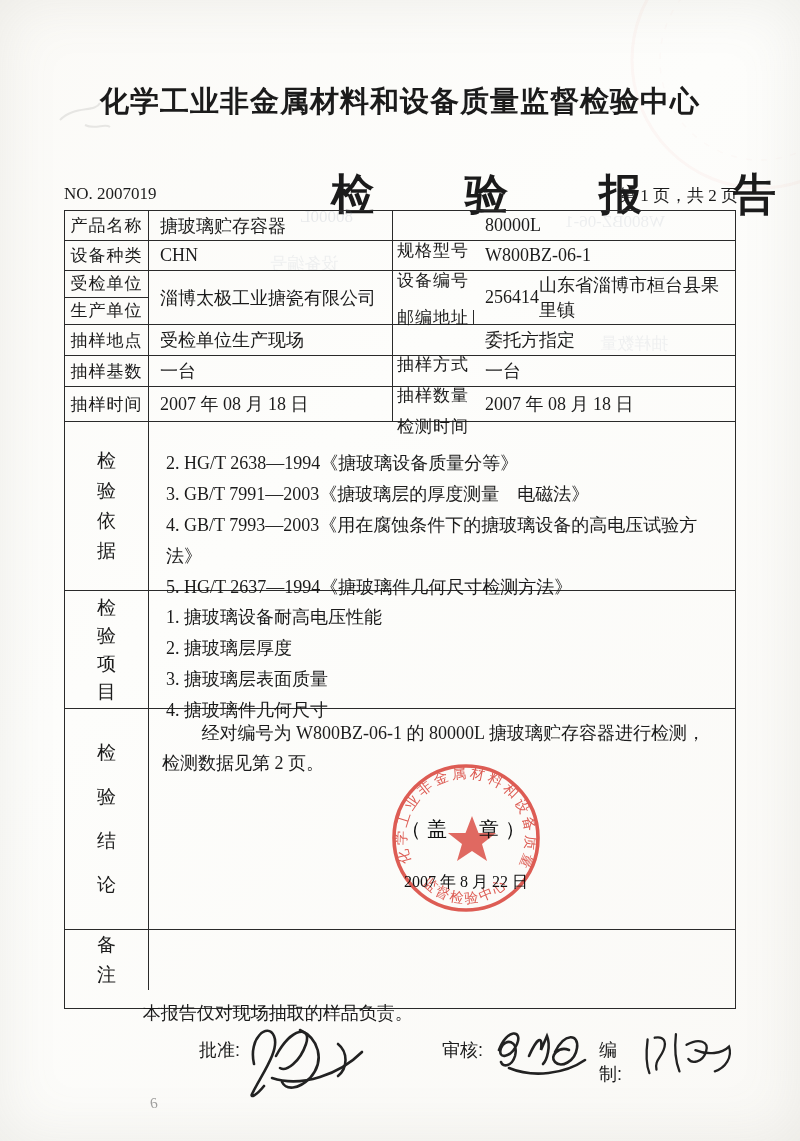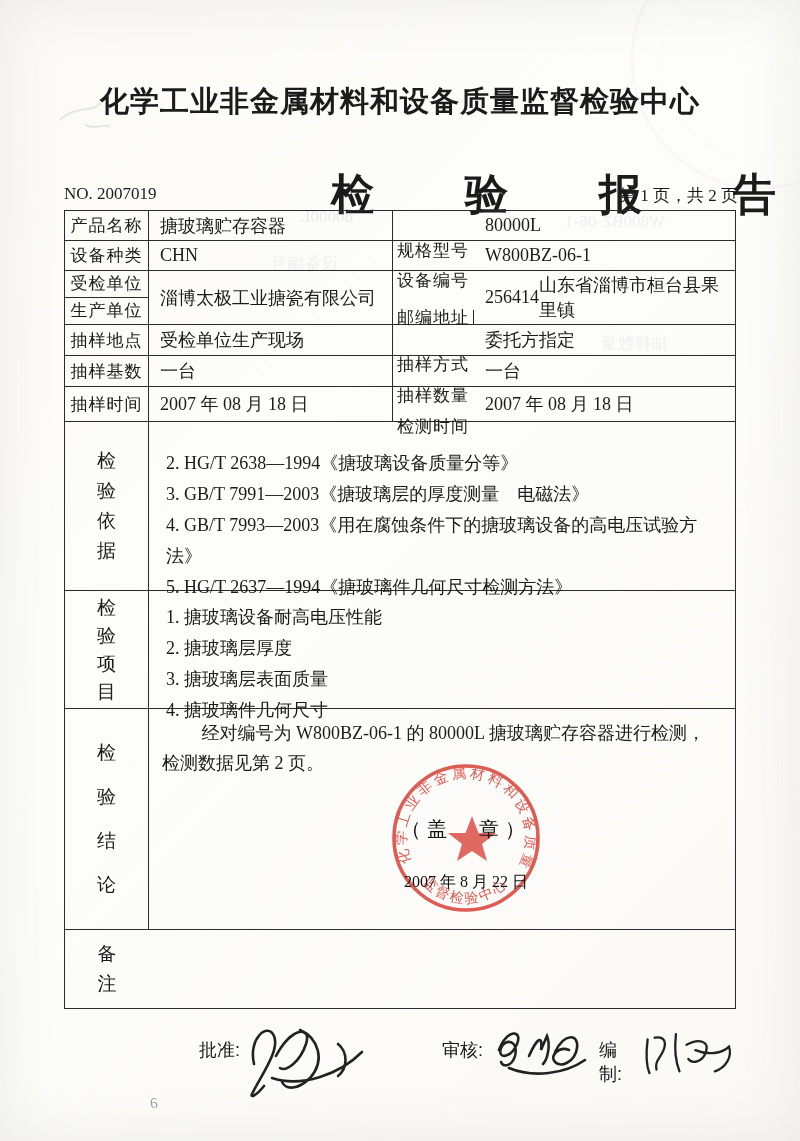--- a/index.html
+++ b/index.html
@@ -39,21 +39,21 @@
   .h30{height:30px;} .h31{height:31px;} .h35{height:35px;} .h54{height:54px;}
   .stackcell{flex-direction:column;align-items:stretch;padding:0;}
   .stackcell .half{height:27px;display:flex;align-items:center;justify-content:center;box-sizing:border-box;}
   .stackcell .half:first-child{border-bottom:1.4px solid #2a2a2a;}
   .twoline{display:flex;flex-direction:row;justify-content:center;line-height:25px;}
   
   .sec-label{width:84px;justify-content:center;}
   .vlabel{width:21px;font-family:"Liberation Sans",sans-serif;font-size:19px;text-align:center;word-break:break-all;}
   .lh30{line-height:30px;} .lh28{line-height:28px;} .lh44{line-height:44px;}
   .sec-content{flex:1;align-items:flex-start;position:relative;}
-  .h169{height:169px;} .h118{height:118px;} .h221{height:221px;} .h78{height:78px;}
+  .h169{height:169px;} .h118{height:118px;} .h221{height:221px;} .h78{height:78px;flex-direction:column;}
   .list{padding:26px 8px 0 17px;font-size:18px;line-height:31px;}
   .list2{padding:11px 8px 0 17px;font-size:18px;line-height:31px;}
   .concl-text{margin:0;padding:9px 14px 0 13px;font-size:18px;line-height:30px;text-indent:2.2em;}
   .remark-text{margin:0;padding:9px 14px 0 13px;font-size:18px;line-height:28px;text-indent:3.6em;}
   
   .stamp-svg{position:absolute;left:231px;top:43px;}
   .seal-note{position:absolute;left:231px;top:107px;width:172px;text-align:center;font-size:20px;letter-spacing:6px;color:#111;}
   .concl-date{position:absolute;left:211px;top:163px;width:212px;text-align:center;font-size:16px;color:#111;}
   
   .footer{position:absolute;left:64px;top:1024px;width:672px;height:80px;font-family:"Liberation Sans",sans-serif;font-size:18px;}
@@ -198,20 +198,23 @@
 
         <div class="seal-note">（盖　章）</div>
         <div class="concl-date">2007 年 8 月 22 日</div>
       </div>
     </div>
 
     <div class="trow h78">
       <div class="cell sec-label">
         <div class="vlabel lh30">备注</div>
       </div>
+      <div class="cell sec-content" style="align-items:flex-start;">
+        <p class="remark-text">本报告仅对现场抽取的样品负责。</p>
+      </div>
     </div>
 
   </div>
 
   <div class="footer">
 
     <div class="sig-group g-review">
       <span class="sig-label">审核:</span>
       <svg class="sig-svg" width="110" height="70" viewBox="0 0 110 70">
         <g fill="none" stroke="#222" stroke-width="2.6" stroke-linecap="round">

